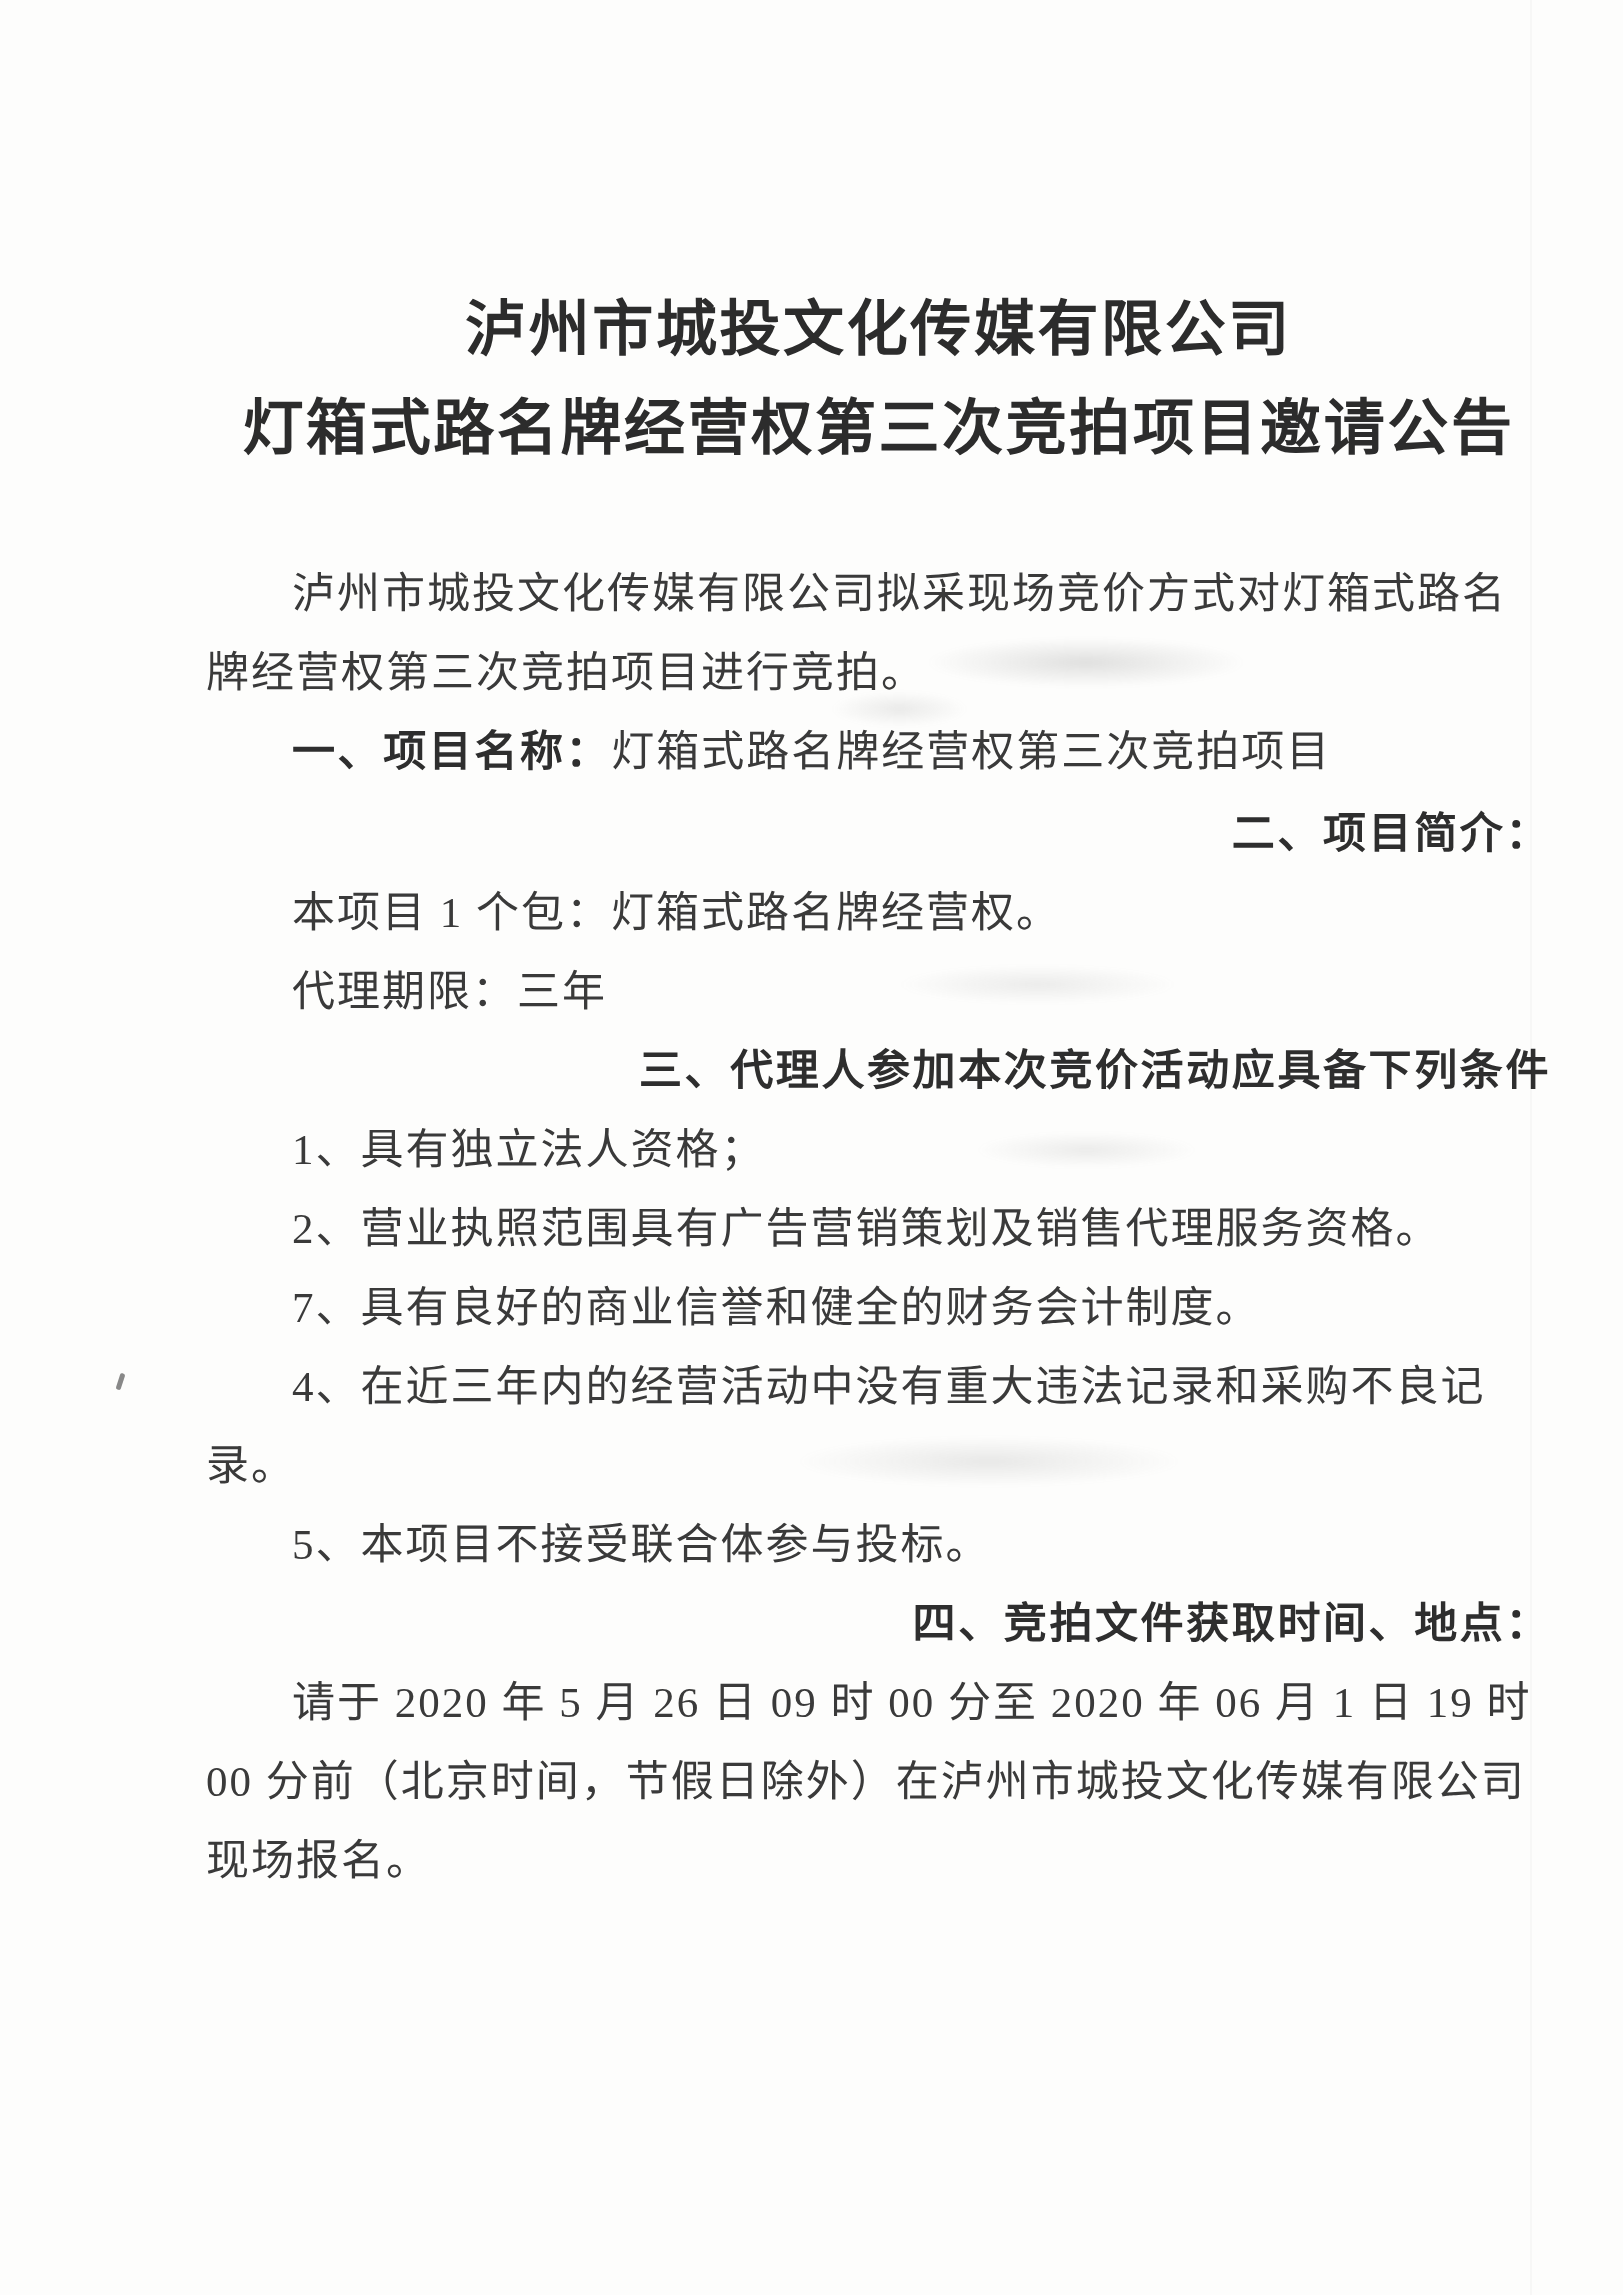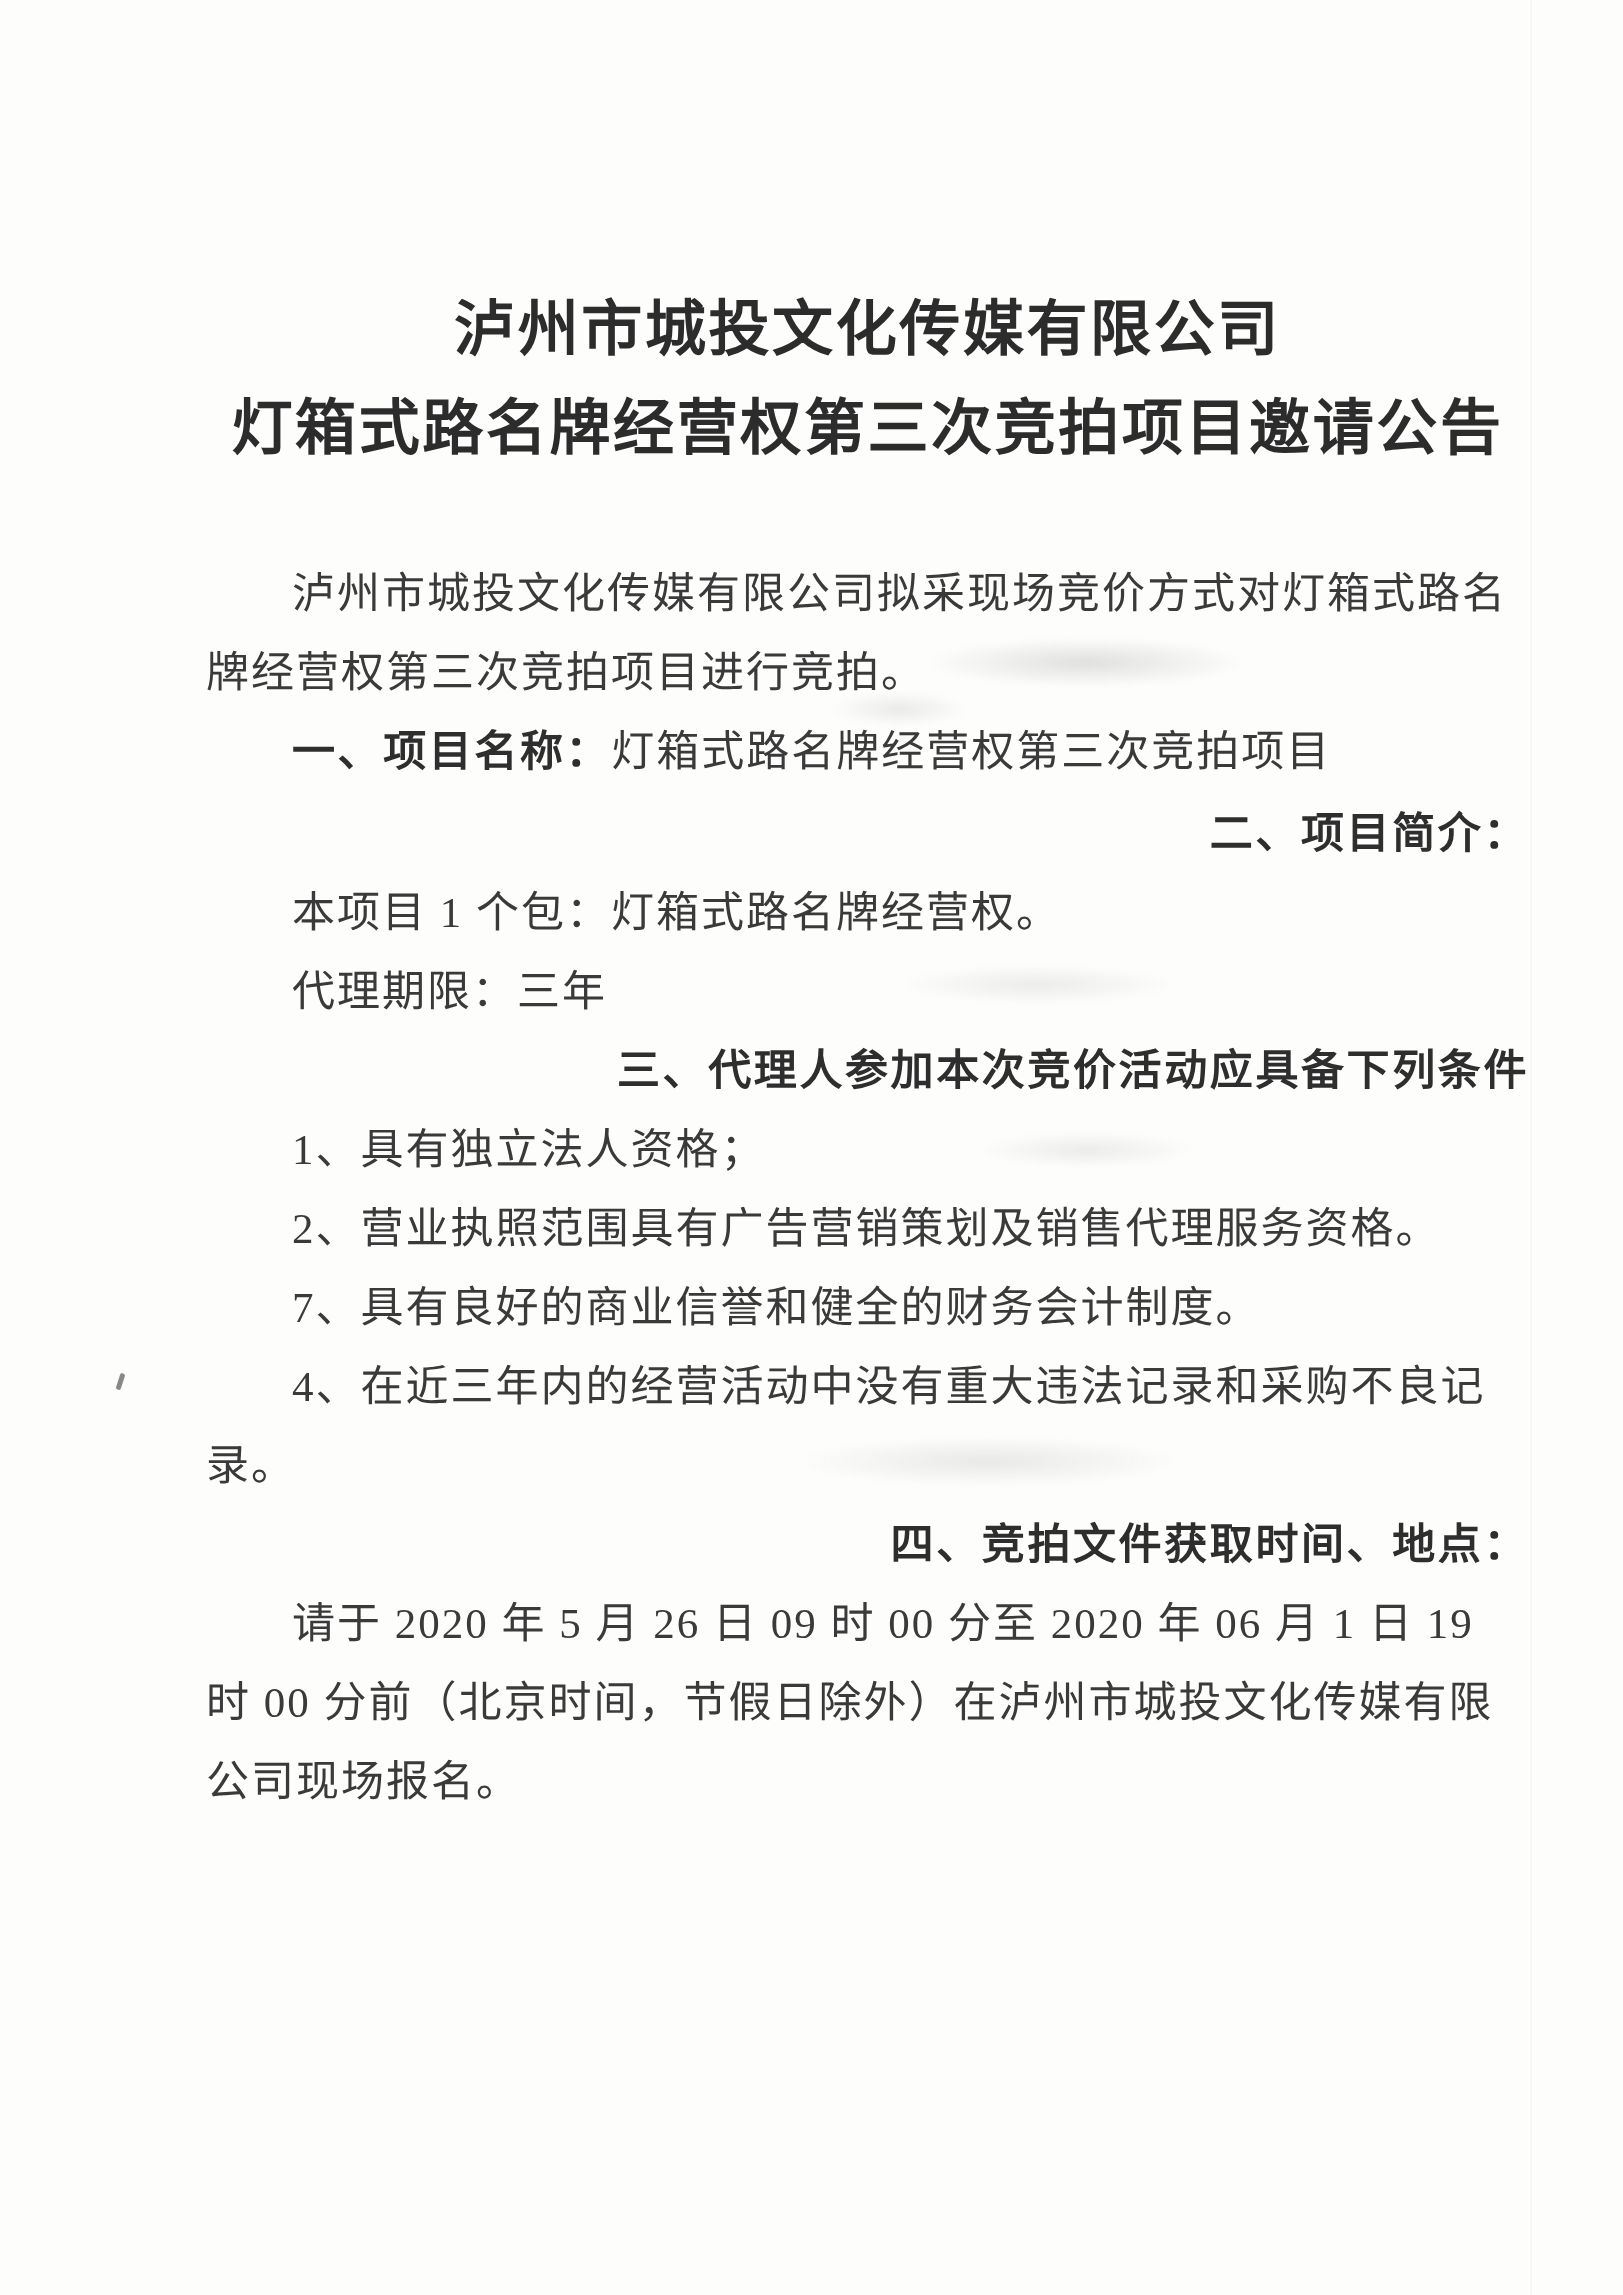--- a/index.html
+++ b/index.html
@@ -12,21 +12,21 @@
     position: relative;
     width: 1623px;
     height: 2295px;
     margin: 0 auto;
     background: #fdfdfc;
     overflow: hidden;
     font-family: "Liberation Serif", "DejaVu Serif", serif;
     color: #3a3a3a;
   }
   .content {
-    padding: 280px 94px 0 206px;
+    padding: 280px 72px 0 206px;
   }
   .title {
     text-align: center;
     font-size: 61px;
     line-height: 99px;
     font-weight: bold;
     color: #2c2c2c;
     letter-spacing: 2.6px;
     margin: 0;
     font-family: "Liberation Serif", "DejaVu Serif", serif;
@@ -118,20 +118,21 @@
       <p class="hd-line">三、代理人参加本次竞价活动应具备下列条件</p>
 
       <p class="line">1、具有独立法人资格；</p>
 
       <p class="line">2、营业执照范围具有广告营销策划及销售代理服务资格。</p>
 
       <p class="line">7、具有良好的商业信誉和健全的财务会计制度。</p>
 
       <p class="line">4、在近三年内的经营活动中没有重大违法记录和采购不良记录。</p>
 
+      <p class="line">5、本项目不接受联合体参与投标。</p>
 
 
       <p class="hd-line">四、竞拍文件获取时间、地点：</p>
 
       <p class="line">请于 2020 年 5 月 26 日 09 时 00 分至 2020 年 06 月 1 日 19 时 00 分前（北京时间，节假日除外）在泸州市城投文化传媒有限公司现场报名。</p>
 
     </div>
   </div>
 
   <div class="artifact a1"></div>

